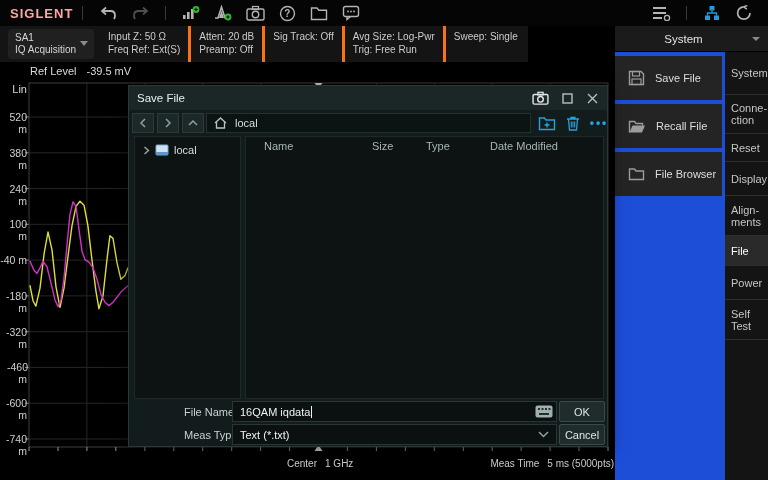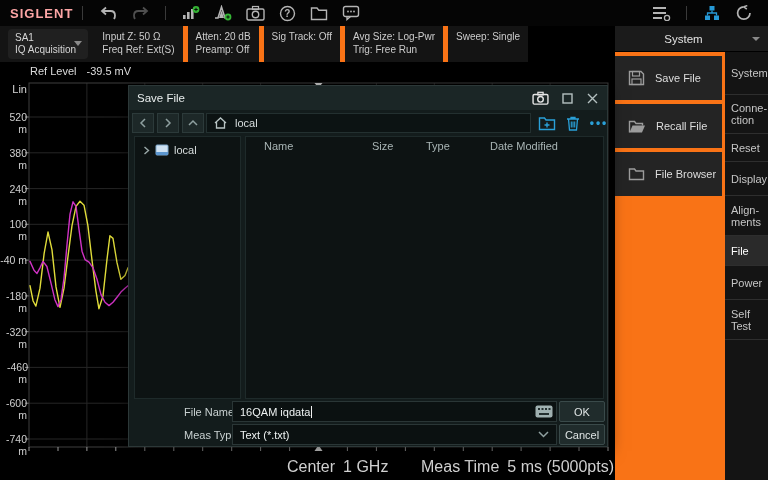--- a/index.html
+++ b/index.html
@@ -23,38 +23,38 @@
   .blue { color:#2699d6; }
   .helpq { font-size:10px; font-weight:700; color:#b4b4b4; position:absolute; }
 
   
   #info-bar { position:absolute; left:0; top:26px; width:528px; height:36px;
     background:#141414; display:flex; align-items:stretch; z-index:6; font-size:10px; }
   #channel-box { margin:3px 6px 3px 8px; width:86px; background:#202020; border-radius:4px;
     padding:3px 6px 0 7px; position:relative; color:#d6d6d6; line-height:12px; }
   #channel-box .caret { position:absolute; right:6px; top:12px; width:0; height:0;
     border-left:4px solid transparent; border-right:4px solid transparent; border-top:5px solid #8a8a8a; }
-  .info-sec { padding:4px 8px 0 8px; border-left:5px solid #f97316; line-height:13px;
+  .info-sec { padding:4px 8px 0 8px; border-left:3px solid #f97316; line-height:13px;
     color:#cccccc; white-space:nowrap; }
   .info-sec.first { border-left:none; }
 
   
   #chart-svg { position:absolute; left:0; top:0; width:768px; height:480px; z-index:1; pointer-events:none; }
   #ref-row { position:absolute; left:30px; top:65px; z-index:2; font-size:11px; color:#dcdcdc; display:flex; gap:10px; }
   #lin-label { position:absolute; left:0; top:83px; width:27px; text-align:right; font-size:11px; color:#d6d6d6; z-index:2; }
   #ytick-labels { position:absolute; left:0; top:0; width:27px; height:480px; z-index:2; }
   .ytick { position:absolute; right:0; width:27px; text-align:right; font-size:10.5px; color:#cfcfcf; }
 
   
-  #status-bar { position:absolute; left:0; top:450px; width:615px; height:30px; z-index:2; font-size:16px; color:#d4d4d4;padding-left:25px; }
+  #status-bar { position:absolute; left:0; top:450px; width:615px; height:30px; z-index:2; font-size:10px; color:#d4d4d4;padding-left:25px; }
   #center-group { position:absolute; left:287px; top:8px; display:flex; gap:8px; }
   #meas-group { position:absolute; right:1px; top:8px; display:flex; gap:8px; }
 
   
-  #sidebar { position:absolute; left:615px; top:26px; width:153px; height:454px; z-index:5; background:#f97316; }
+  #sidebar { position:absolute; left:615px; top:26px; width:153px; height:454px; z-index:5; background:#1d4ed8; }
   #sidebar-header { position:absolute; left:0; top:0; width:153px; height:26px; background:#1b1b1b;
     border-bottom:1px solid #000; display:flex; align-items:center; }
   #sidebar-header .t { flex:1; text-align:center; font-size:11.5px; color:#e2e2e2; }
   #sidebar-header .caret { width:0; height:0; border-left:4px solid transparent; border-right:4px solid transparent;
     border-top:4px solid #8a8a8a; margin-right:8px; }
   .menu-btn { position:absolute; left:0; width:107px; height:44px; background:#242424;
     display:flex; align-items:center; gap:10px; padding-left:13px; color:#dedede; font-size:11px; }
   .menu-btn .ic { color:#9c9c9c; display:flex; }
   #tabs-col { position:absolute; left:110px; top:26px; width:43px; height:428px; background:#141414; }
   .side-tab { border-bottom:1px solid #2e2e2e; display:flex; align-items:center; padding-left:6px;

